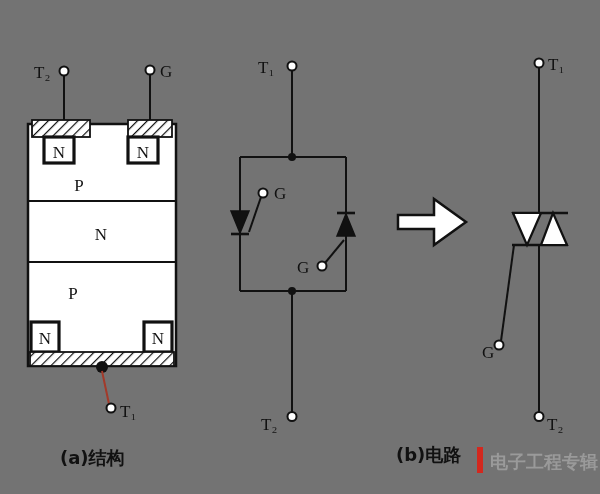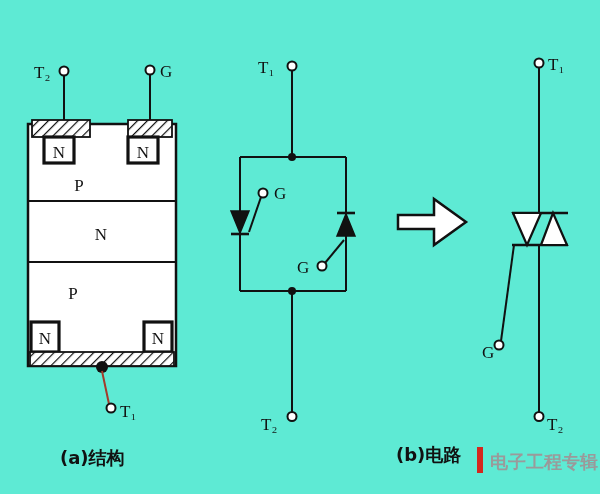--- a/index.html
+++ b/index.html
@@ -1,19 +1,19 @@
 <!DOCTYPE html>
 <html><head>
 <meta charset="utf-8">
 <style>
   html,body{margin:0;padding:0;background:#ffffff;}
   #stage{
     position:relative;
     width:600px;height:494px;
-    background:#5eead4;
+    background:#737373;
     font-family:"Liberation Serif","DejaVu Serif",serif;
     overflow:hidden;
   }
   svg{position:absolute;left:0;top:0;}
   text{fill:#111111;}
   .term{font-size:17px;}
   .region{font-size:17px;}
   .caption{font-size:18px;font-weight:bold;font-family:"DejaVu Sans","Liberation Sans",sans-serif;}
   .wm{font-size:18px;font-weight:bold;font-family:"DejaVu Sans","Liberation Sans",sans-serif;fill:#9a9a9a;}
 </style>

